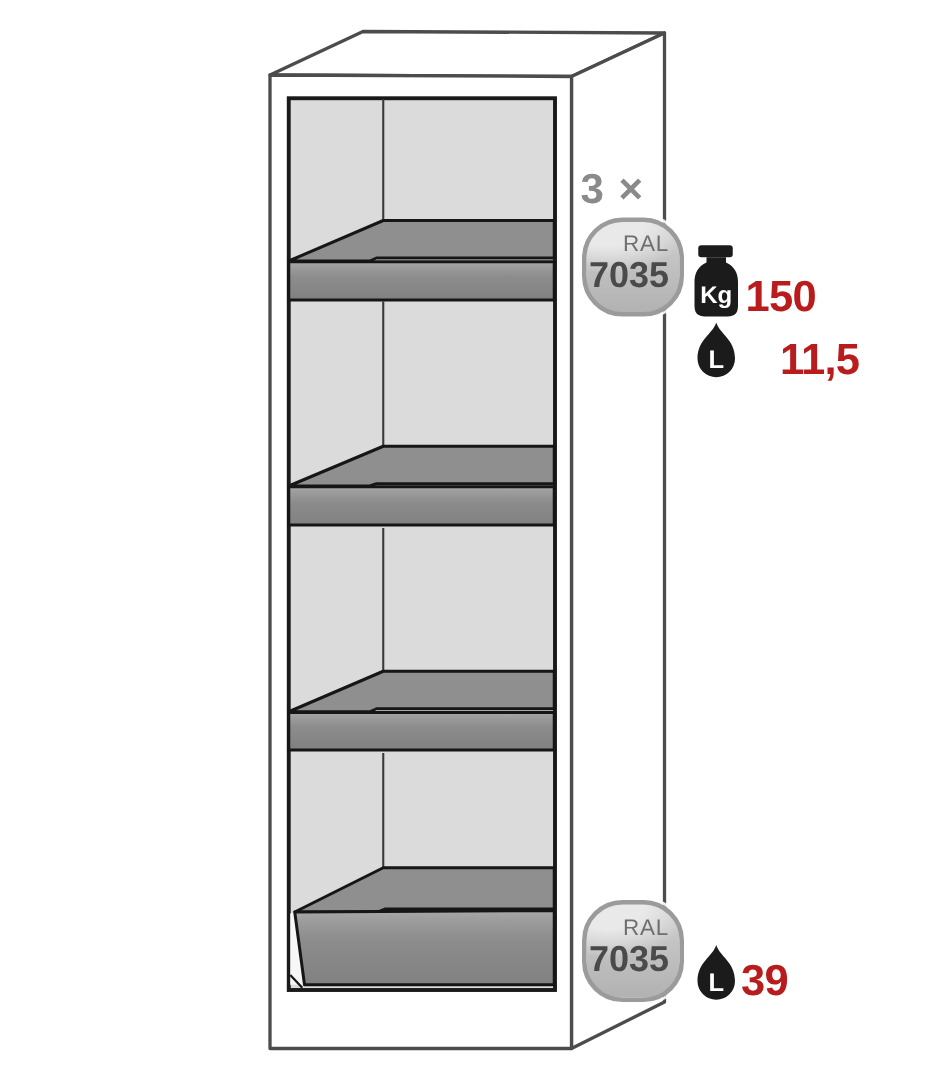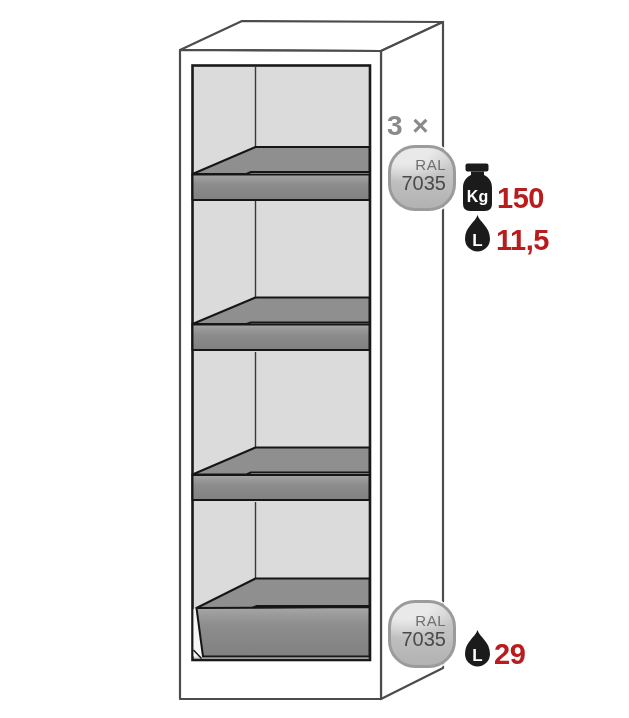--- a/index.html
+++ b/index.html
@@ -25,30 +25,30 @@
     background:
       radial-gradient(150% 95% at 22% 0%, #e9e9e9 28%, rgba(233,233,233,0) 60%),
       linear-gradient(180deg,#d2d2d2 0%,#bfbfbf 55%,#b2b2b2 100%);
     box-shadow:0 0 0 2px rgba(255,255,255,0.9);
     display:flex;flex-direction:column;justify-content:center;align-items:flex-end;
     padding:0 7px 5px 0;
   }
   .ral-badge.top{left:388px;top:145px;}
   .ral-badge.bottom{left:388px;top:600px;height:68px;}
   .ral-series{font-size:15px;color:#6f6f6f;line-height:1.05;letter-spacing:0.5px;}
-  .ral-code{font-size:20px;font-weight:400;color:#4a4a4a;line-height:1.05;}
+  .ral-code{font-size:24px;font-weight:700;color:#4a4a4a;line-height:1.05;}
 
   .spec-icon{position:absolute;}
   .spec-value{
     position:absolute;
     font-size:29px;font-weight:700;color:#b91c1c;
     letter-spacing:-0.5px;line-height:1;
   }
   .val-load{left:497px;top:184px;}
-  .val-vol-shelf{left:496px;top:226px;}
+  .val-vol-shelf{left:520px;top:226px;}
   .val-vol-sump{left:494px;top:640px;}
 
   .icon-unit{
     font-family:"Liberation Sans","DejaVu Sans",sans-serif;
     font-weight:700;fill:#ffffff;
   }
 </style>
 </head>
 <body>
 
@@ -124,15 +124,15 @@
 
   <div class="ral-badge bottom">
     <div class="ral-series">RAL</div>
     <div class="ral-code">7035</div>
   </div>
 
   <svg class="spec-icon" style="left:464px;top:628px;" width="27" height="40" viewBox="0 0 27 40">
     <path d="M13.5,2 C15.8,9.5 26,13.5 26,26 A12.5,12.5 0 1,1 1,26 C1,13.5 11.2,9.5 13.5,2 Z" fill="#1b1b1b"></path>
     <text class="icon-unit" x="13.5" y="32.5" font-size="17" text-anchor="middle">L</text>
   </svg>
-  <div class="spec-value val-vol-sump">29</div>
+  <div class="spec-value val-vol-sump">39</div>
 
 </div>
 
 </body></html>

